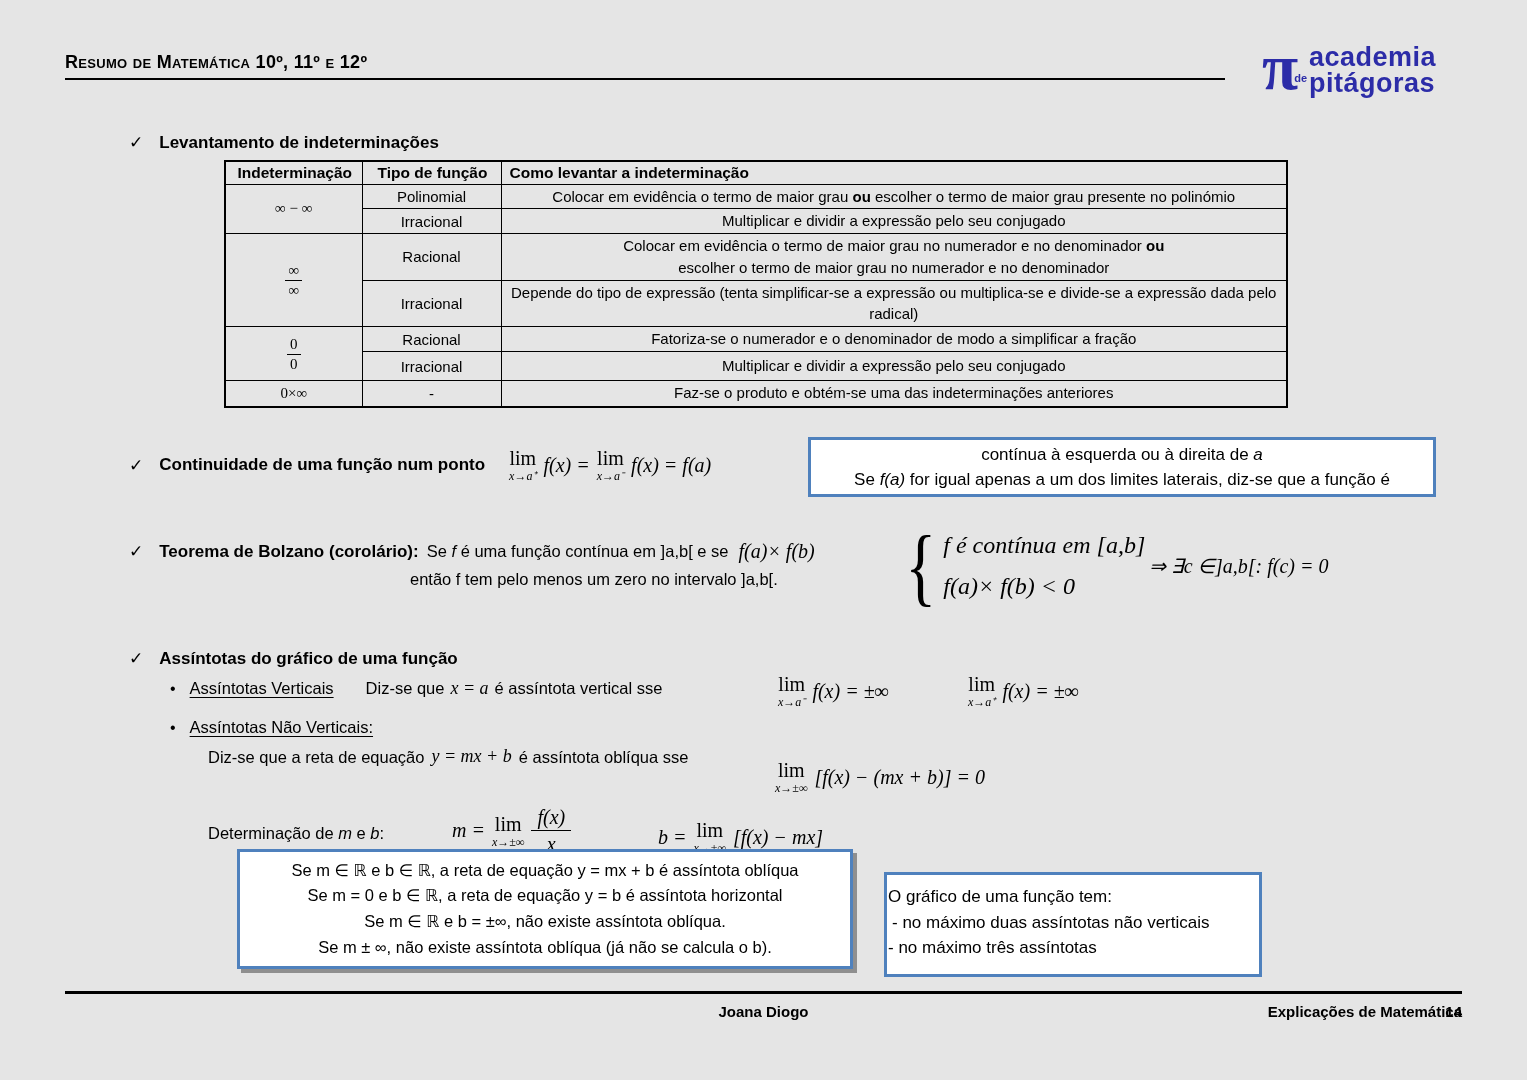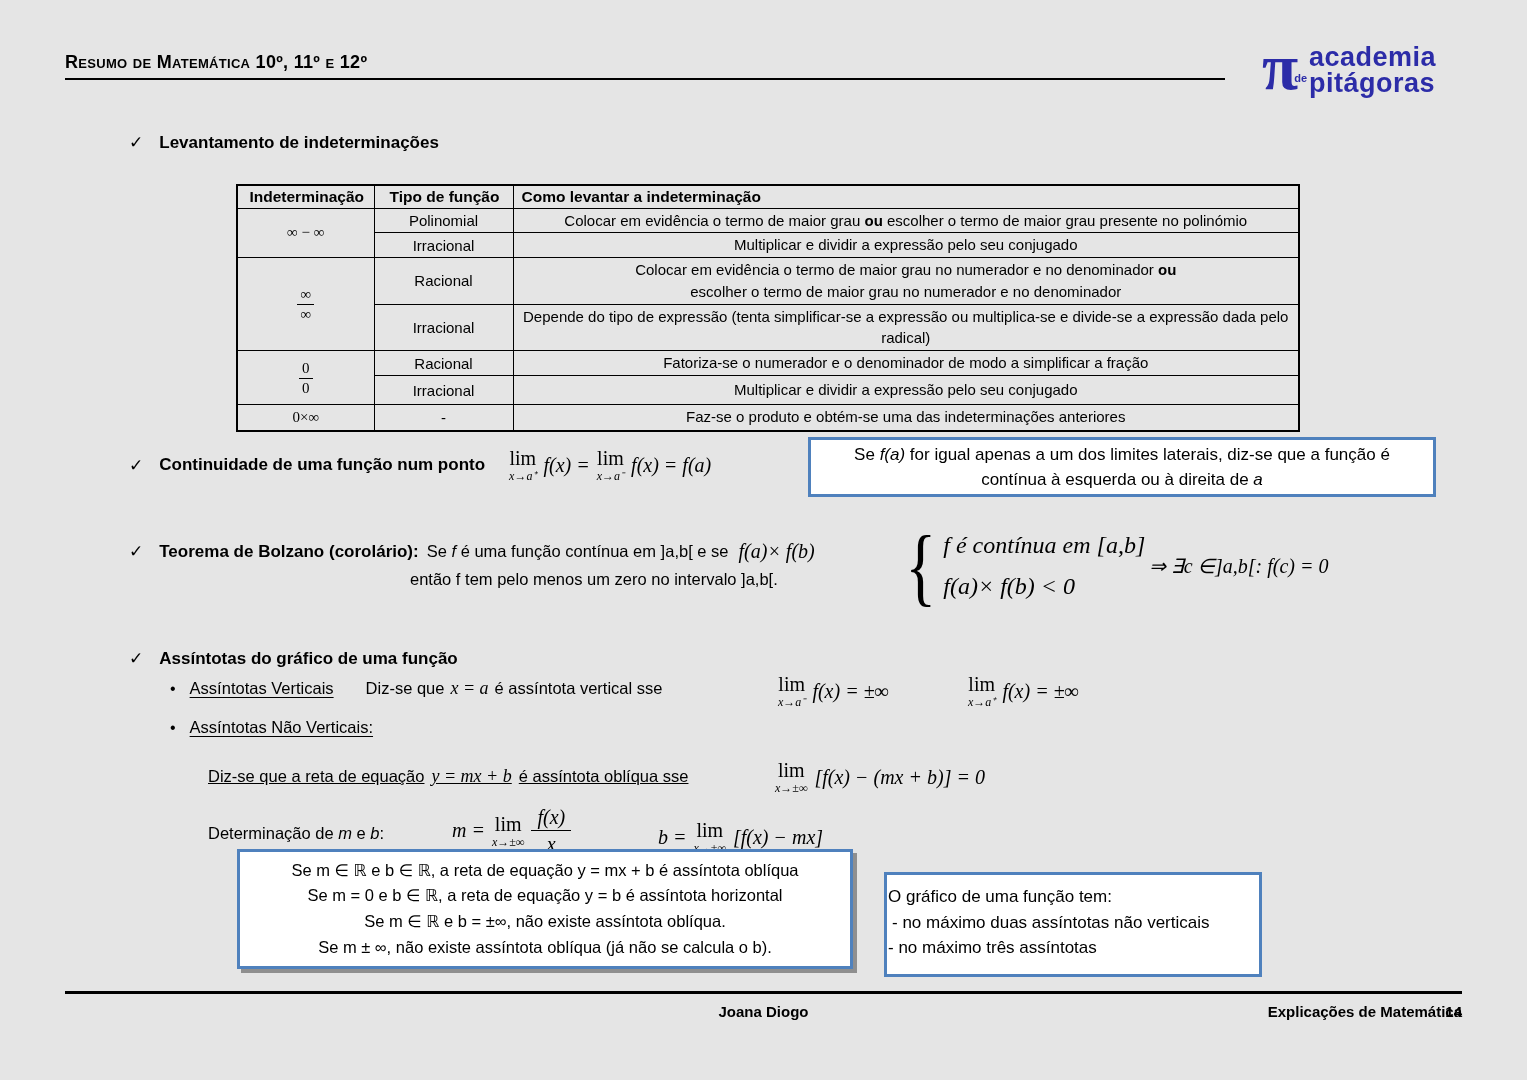--- a/index.html
+++ b/index.html
@@ -88,21 +88,21 @@
       <span>academia</span>
       <span>pitágoras</span>
     </span>
   </div>
 
   <div class="abs secrow" style="left:129px; top:132px;">
     <span class="check">✓</span>
     <span class="sectitle">Levantamento de indeterminações</span>
   </div>
 
-  <table class="abs indtable" style="left:236px; top:160px;margin-top:24px;">
+  <table class="abs indtable" style="left:224px; top:160px;">
     <colgroup>
         <col style="width:137px">
         <col style="width:139px">
         <col>
       </colgroup>
     <tbody>
         <tr>
       <th class="c">Indeterminação</th>
       <th class="c">Tipo de função</th>
       <th>Como levantar a indeterminação</th>
@@ -166,22 +166,22 @@
       <span class="math">f(x) =</span>
       <span class="limstack">
           <span class="limtop">lim</span>
           <span class="limsub">x→a⁻</span>
         </span>
       <span class="math">f(x) = f(a)</span>
     </span>
   </div>
 
   <div class="abs bluebox note1">
+    <div><span>contínua à esquerda ou à direita de </span><i class="v">a</i></div>
     <div><span>Se </span><i class="v">f(a)</i><span> for igual apenas a um dos limites laterais, diz-se que a função é</span></div>
-    <div><span>contínua à esquerda ou à direita de </span><i class="v">a</i></div>
   </div>
 
   <div class="abs secrow" style="left:129px; top:540px; align-items:center;">
     <span class="check">✓</span>
     <span class="sectitle">Teorema de Bolzano (corolário):</span>
     <span class="btext" style="margin-left:8px;"><span>Se </span><i class="v">f</i><span> é uma função contínua em ]a,b[ e se</span></span>
     <span class="math" style="margin-left:10px;">f(a)× f(b)</span>
   </div>
   <div class="abs btext" style="left:410px; top:570px;">então f tem pelo menos um zero no intervalo ]a,b[.</div>
 
@@ -220,21 +220,21 @@
         <span class="limsub">x→a⁺</span>
       </span>
     <span class="math">f(x) = ±∞</span>
   </div>
 
   <div class="abs" style="left:170px; top:718px; display:flex; align-items:center;">
     <span class="bullet">•</span>
     <span class="btext ulabel">Assíntotas Não Verticais:</span>
   </div>
 
-  <div class="abs" style="left:208px; top:766px; display:flex; align-items:center;text-decoration:underline;">
+  <div class="abs" style="left:208px; top:746px; display:flex; align-items:flex-end;">
     <span class="btext">Diz-se que a reta de equação</span>
     <span class="mathsm" style="margin:0 7px;">y = mx + b</span>
     <span class="btext">é assíntota oblíqua sse</span>
   </div>
   <div class="abs formula" style="left:775px; top:760px;">
     <span class="limstack">
         <span class="limtop">lim</span>
         <span class="limsub">x→±∞</span>
       </span>
     <span class="math">[f(x) − (mx + b)] = 0</span>

